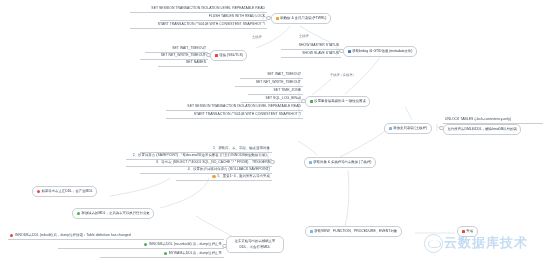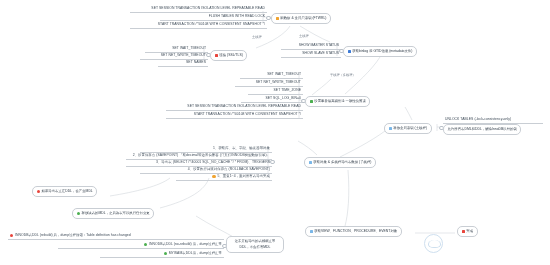--- a/index.html
+++ b/index.html
@@ -228,14 +228,15 @@
     <span class="sq" style="background:#7ab7e8;"></span>
     <span>获取VIEW、FUNCTION、PROCEDURE、EVENT对象</span>
   </div>
 
   <div class="box" style="left:457px;top:226px;">
     <span class="sq" style="background:#e8453c;"></span>
     <span>完成</span>
   </div>
 
   <div class="wm-circle" style="left:424px;top:234px;"></div>
+  <div class="watermark" style="left:444px;top:234px;">云数据库技术</div>
 
 </div>
 
 </body></html>

